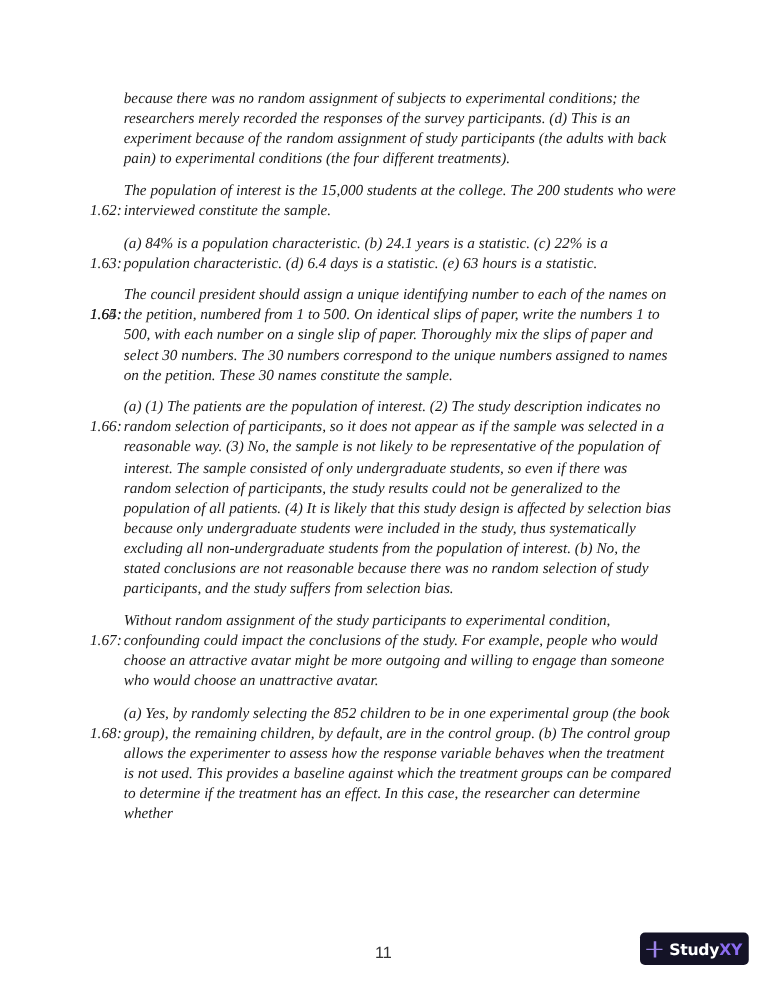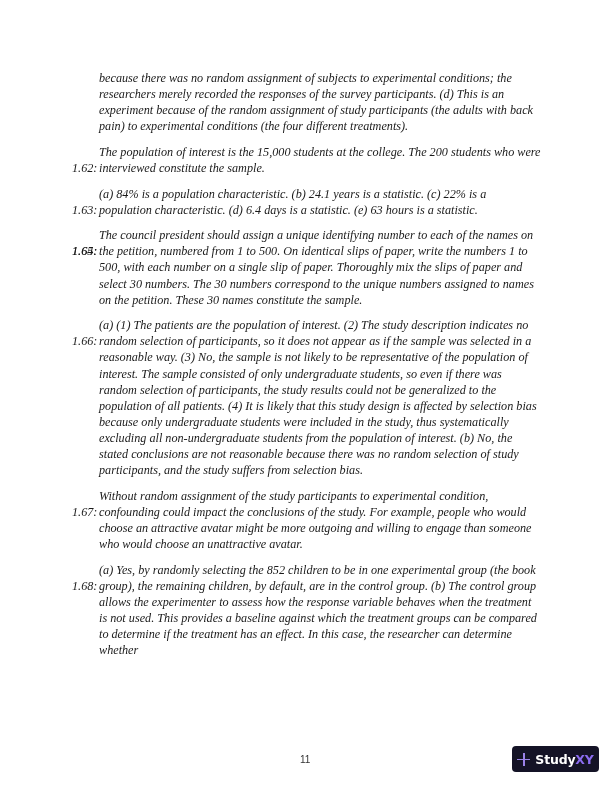--- a/index.html
+++ b/index.html
@@ -35,21 +35,21 @@
       top: 16px;
     }
     .para.continuation {
       padding-left: 27px;
     }
     .page-number {
       position: absolute;
       left: 300px;
       top: 754px;
       font-family: "Liberation Sans", "DejaVu Sans", sans-serif;
-      font-size: 10px;
+      font-size: 13px;
       color: #333333;
     }
     .logo {
       position: absolute;
       left: 512px;
       top: 746px;
       width: 87px;
       height: 26px;
       background: #141326;
       border-radius: 4px;

